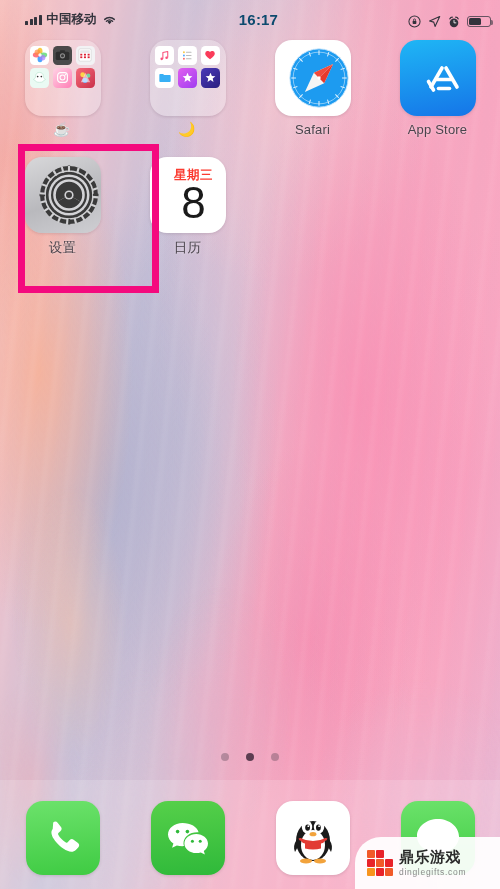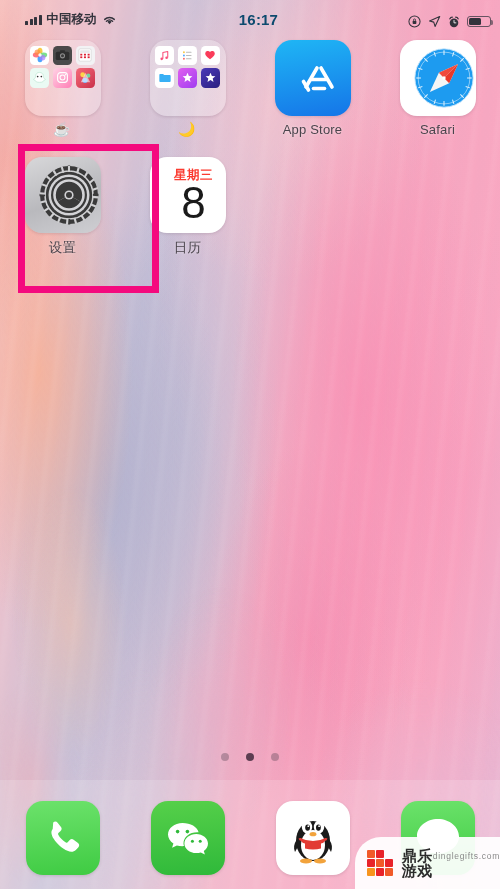--- a/index.html
+++ b/index.html
@@ -150,21 +150,21 @@
 
   
   #watermark {
     position:absolute; right:0; bottom:0; width:145px; height:52px; z-index:8;
     background:rgba(255,255,255,.93); border-top-left-radius:26px;
     display:flex; align-items:center; gap:6px; padding-left:12px;
   }
   .wm-logo { width:26px; height:26px; display:grid; grid-template-columns:repeat(3,1fr);
              grid-template-rows:repeat(3,1fr); gap:1.5px; flex:none; }
   .wm-logo i { display:block; border-radius:1px; }
-  .wm-text { display:flex; flex-direction:row; line-height:1;text-align:right; }
+  .wm-text { display:flex; flex-direction:column; line-height:1; }
   .wm-cn { font-size:15px; font-weight:700; color:#2b2b2b; letter-spacing:.5px; }
   .wm-url { font-size:8.5px; color:#8a8a8a; letter-spacing:.7px; margin-top:4px; }
 </style>
 </head>
 <body>
 
 <div id="wallpaper">
   <div class="wp-base"></div>
   <div class="wp-l1"></div>
   <div class="wp-l2"></div>
@@ -316,35 +316,20 @@
       <div class="mini" style="background:linear-gradient(140deg,#4a39b8,#2b1f80);">
         <svg width="13" height="13" viewBox="0 0 16 16">
           <path d="M8 2.1 L9.7 6.1 L14 6.4 L10.7 9.2 L11.7 13.4 L8 11.1 L4.3 13.4 L5.3 9.2 L2 6.4 L6.3 6.1 Z" fill="#fff"></path>
         </svg>
       </div>
       <div class="mini empty"></div>
       <div class="mini empty"></div>
       <div class="mini empty"></div>
     </div>
     <div class="emoji-label">🌙</div>
-  </div>
-
-  <div class="cell">
-    <div class="icon-img appstore">
-      <svg width="52" height="52" viewBox="0 0 52 52">
-        <g fill="none" stroke="#fff" stroke-width="3.6" stroke-linecap="round" stroke-linejoin="round">
-          <path d="M13 35 L24 16"></path>
-          <path d="M28 16 L39 35"></path>
-          <path d="M18.5 27.5 L33.5 27.5"></path>
-          <path d="M10.5 29.5 L15.5 38"></path>
-        </g>
-        <path d="M20.5 36.5 L31.5 36.5" stroke="#fff" stroke-width="3.6" stroke-linecap="round"></path>
-      </svg>
-    </div>
-    <div class="icon-label">App Store</div>
   </div>
 
   <div class="cell">
     <div class="icon-img safari">
       <svg width="68" height="68" viewBox="0 0 68 68">
         <circle cx="34" cy="34" r="31" fill="#1d9bf0"></circle>
         <circle cx="34" cy="34" r="31" fill="none" stroke="#cfe9fb" stroke-width="1"></circle>
         <circle cx="34" cy="34" r="27.5" fill="none" stroke="#ffffff" stroke-width="1" opacity=".5"></circle>
         <g stroke="#ffffff" stroke-width="1.1" opacity=".85">
           <line x1="34" y1="4.5" x2="34" y2="9.5"></line>
@@ -364,20 +349,35 @@
           <line x1="6.5" y1="44.5" x2="11" y2="43"></line>
             <line x1="57" y1="25" x2="61.5" y2="23.5"></line>
         </g>
         <path d="M49 19 L28.5 28.5 L19 49 L39.5 39.5 Z" fill="#f5f5f5"></path>
         <path d="M49 19 L28.5 28.5 L34 34 Z" fill="#f04a3c"></path>
         <path d="M49 19 L39.5 39.5 L34 34 Z" fill="#e8392b"></path>
         <circle cx="34" cy="34" r="1.8" fill="#fff"></circle>
       </svg>
     </div>
     <div class="icon-label">Safari</div>
+  </div>
+
+  <div class="cell">
+    <div class="icon-img appstore">
+      <svg width="52" height="52" viewBox="0 0 52 52">
+        <g fill="none" stroke="#fff" stroke-width="3.6" stroke-linecap="round" stroke-linejoin="round">
+          <path d="M13 35 L24 16"></path>
+          <path d="M28 16 L39 35"></path>
+          <path d="M18.5 27.5 L33.5 27.5"></path>
+          <path d="M10.5 29.5 L15.5 38"></path>
+        </g>
+        <path d="M20.5 36.5 L31.5 36.5" stroke="#fff" stroke-width="3.6" stroke-linecap="round"></path>
+      </svg>
+    </div>
+    <div class="icon-label">App Store</div>
   </div>
 
   <div class="cell">
     <div class="icon-img settings">
       <svg width="64" height="64" viewBox="0 0 64 64">
         <g>
           <circle cx="32" cy="32" r="29" fill="#3a3a3a"></circle>
           <g stroke="#d6d6d8" stroke-width="2.2">
             <g id="teeth"></g>
           </g>

